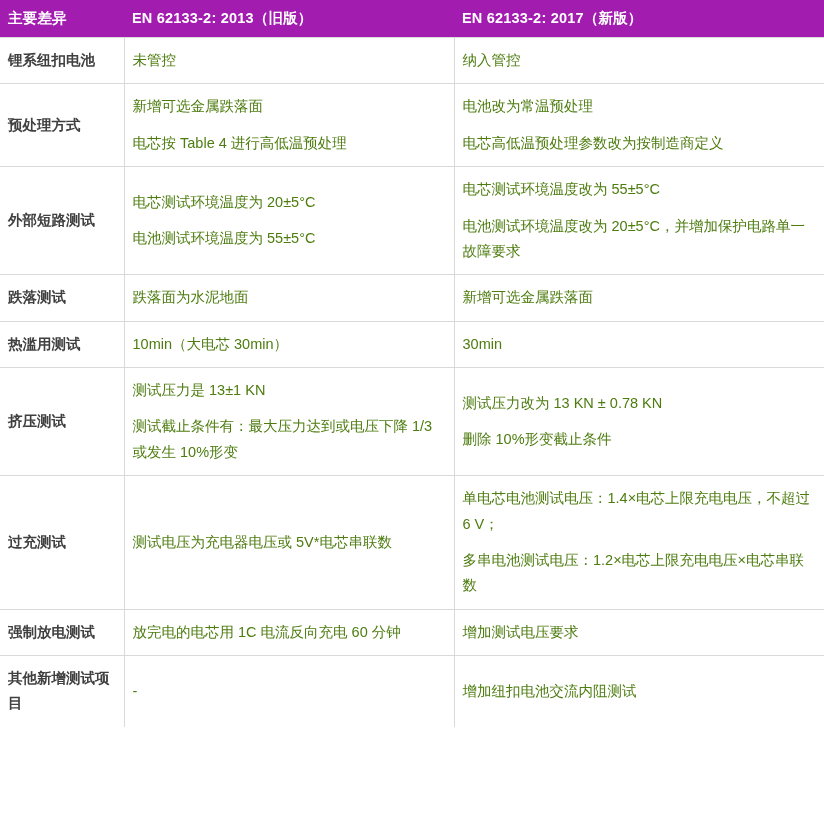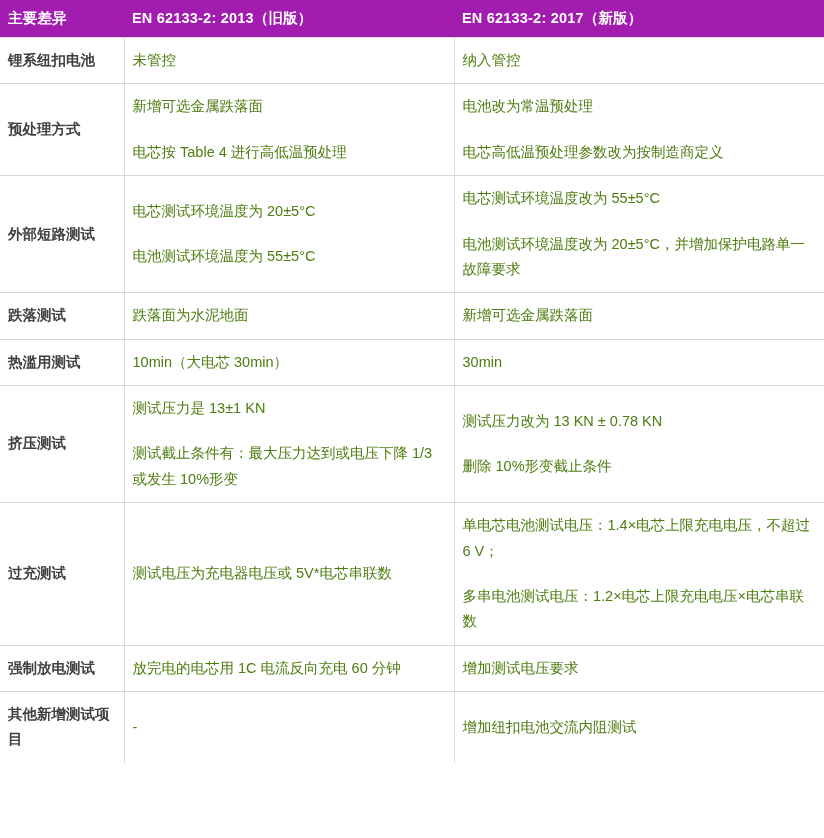--- a/index.html
+++ b/index.html
@@ -52,21 +52,21 @@
     border-right: none;
     border-radius: 17px;
   }
   table.diff-table tbody tr:last-child td {
     border-bottom: none;
   }
   .cell-line {
     display: block;
   }
   .cell-line + .cell-line {
-    margin-top: 20px;
+    margin-top: 11px;
   }
 </style>
 </head>
 <body>
 
 <table class="diff-table">
   <colgroup>
     <col class="c1">
     <col class="c2">
     <col class="c3">

